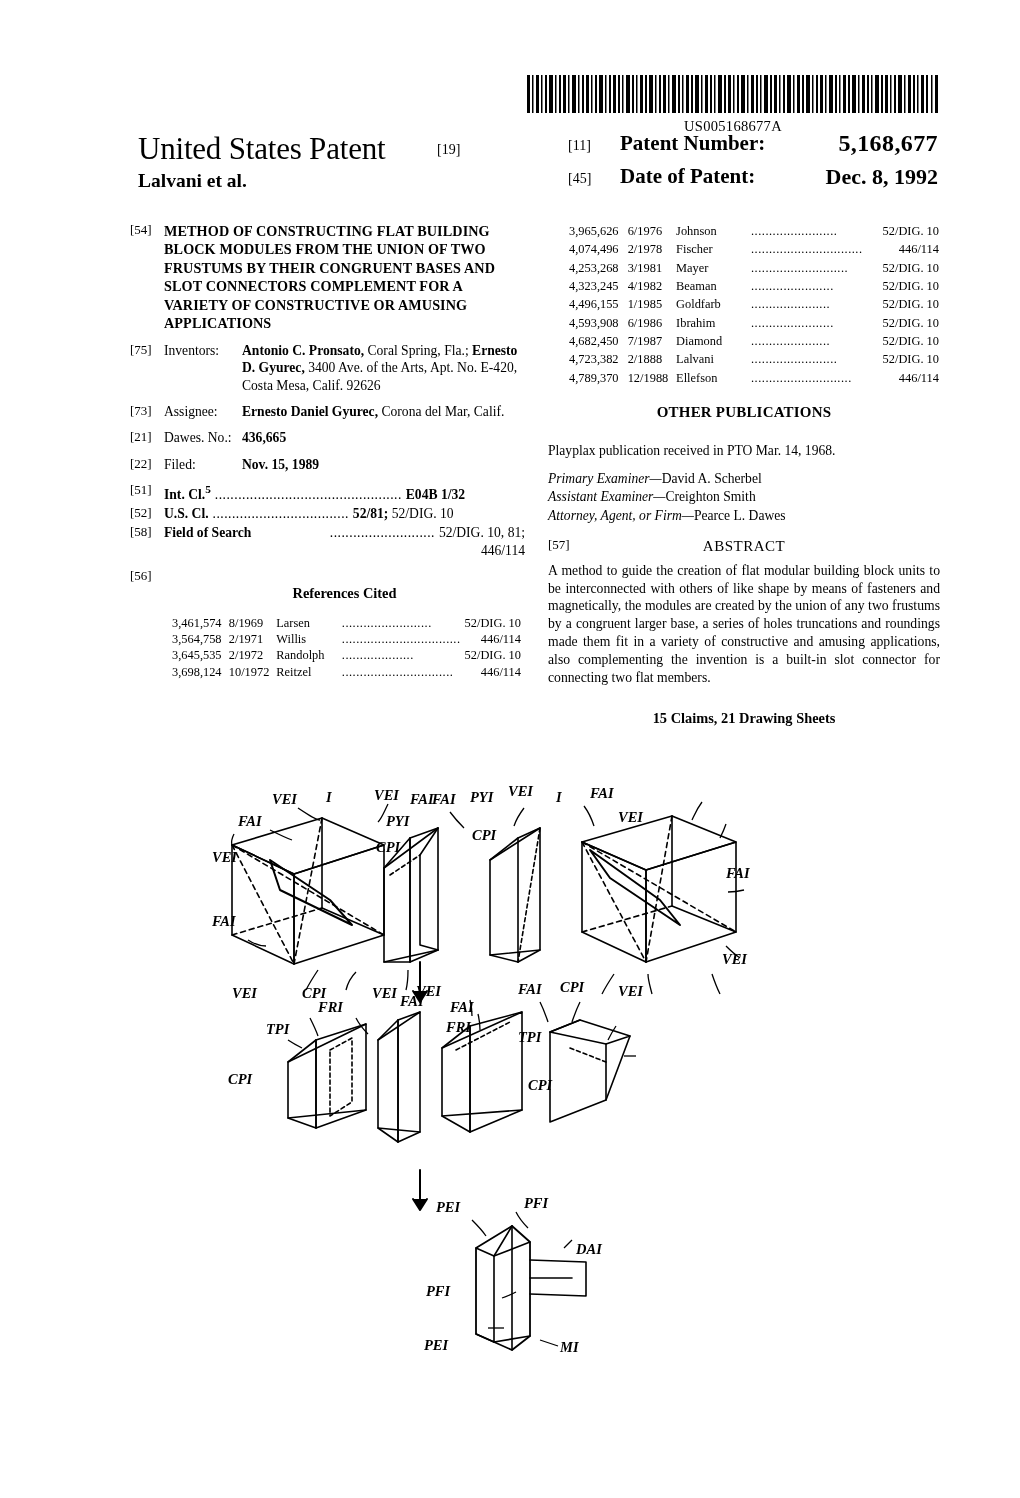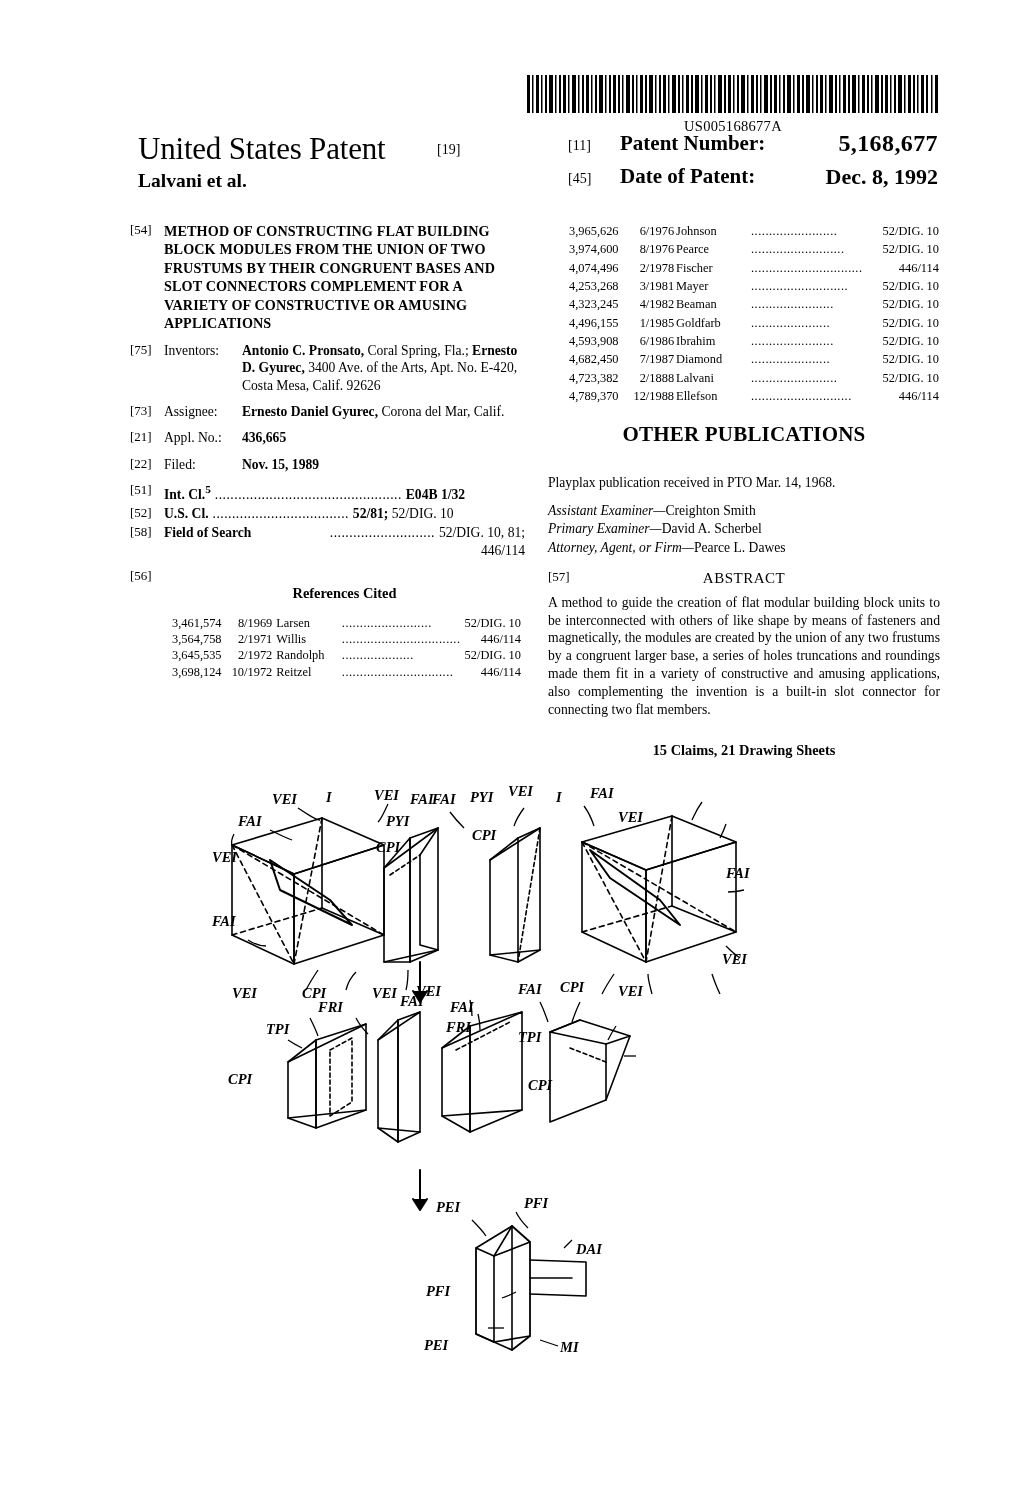--- a/index.html
+++ b/index.html
@@ -181,42 +181,42 @@
     letter-spacing: 0.2px;
   }
   table.refs {
     border-collapse: collapse;
     font-size: 12.4px;
     margin-left: 42px;
     line-height: 1.32;
   }
   table.refs td { padding: 0 4px 0 0; vertical-align: top; white-space: nowrap;}
   td.rnum { width: 62px; }
-  td.rdate { width: 52px; text-align: right; }
+  td.rdate { width: 52px; }
   td.rname { width: 100px; }
   td.rclass { text-align: right; }
 
   table.refs-right {
     border-collapse: collapse;
     font-size: 12.4px;
     line-height: 1.315;
     margin-left: 20px;
   }
   table.refs-right td { vertical-align: top; white-space: nowrap;}
   table.refs-right td.rnum { width: 66px; }
   table.refs-right td.rdate { width: 54px; }
   table.refs-right td.rname { width: 108px; }
   table.refs-right td.rclass { text-align: right; width: 98px;}
 
   .other-pub-head {
     text-align: center;
     font-weight: bold;
-    font-size: 21px;
+    font-size: 15px;
     margin-top: 16px;
-    margin-bottom: 26px;
+    margin-bottom: 20px;
     letter-spacing: 0.2px;
   }
   .other-pub-body { font-size: 13.6px; margin-bottom: 11px;}
   .exam-line { font-size: 13.6px; line-height: 1.33; }
   .exam-line i { font-style: italic; }
 
   .abstract-head-row {
     display: flex;
     margin-top: 12px;
     margin-bottom: 6px;
@@ -381,21 +381,21 @@
     </div>
 
     <div class="field">
       <div class="tag">[73]</div>
       <div class="fname">Assignee:</div>
       <div class="fbody"><span class="bold">Ernesto Daniel Gyurec,</span><span> Corona del Mar, Calif.</span></div>
     </div>
 
     <div class="field">
       <div class="tag">[21]</div>
-      <div class="fname">Appl. No.:</div>
+      <div class="fname">Dawes. No.:</div>
       <div class="fbody bold">436,665</div>
     </div>
 
     <div class="field">
       <div class="tag">[22]</div>
       <div class="fname">Filed:</div>
       <div class="fbody bold">Nov. 15, 1989</div>
     </div>
 
     <div class="field" style="margin-bottom:2px">
@@ -457,27 +457,20 @@
     <table class="refs-right">
       <tbody>
           <tr>
         <td class="rnum">3,965,626</td>
         <td class="rdate">6/1976</td>
         <td class="rname">Johnson</td>
         <td class="dots"> ........................ </td>
         <td class="rclass">52/DIG. 10</td>
       </tr>
       <tr>
-        <td class="rnum">3,974,600</td>
-        <td class="rdate">8/1976</td>
-        <td class="rname">Pearce</td>
-        <td class="dots"> .......................... </td>
-        <td class="rclass">52/DIG. 10</td>
-      </tr>
-      <tr>
         <td class="rnum">4,074,496</td>
         <td class="rdate">2/1978</td>
         <td class="rname">Fischer</td>
         <td class="dots"> ............................... </td>
         <td class="rclass">446/114</td>
       </tr>
       <tr>
         <td class="rnum">4,253,268</td>
         <td class="rdate">3/1981</td>
         <td class="rname">Mayer</td>
@@ -525,22 +518,22 @@
         <td class="rname">Ellefson</td>
         <td class="dots"> ............................ </td>
         <td class="rclass">446/114</td>
       </tr>
     </tbody>
       </table>
 
     <div class="other-pub-head">OTHER PUBLICATIONS</div>
     <div class="other-pub-body">Playplax publication received in PTO Mar. 14, 1968.</div>
 
+    <div class="exam-line"><i>Primary Examiner—</i><span>David A. Scherbel</span></div>
     <div class="exam-line"><i>Assistant Examiner—</i><span>Creighton Smith</span></div>
-    <div class="exam-line"><i>Primary Examiner—</i><span>David A. Scherbel</span></div>
     <div class="exam-line"><i>Attorney, Agent, or Firm—</i><span>Pearce L. Dawes</span></div>
 
     <div class="abstract-head-row">
       <div class="tag">[57]</div>
       <div class="abstract-head">ABSTRACT</div>
     </div>
     <div class="abstract-body">A method to guide the creation of flat modular building block units to be interconnected with others of like shape by means of fasteners and magnetically, the modules are created by the union of any two frustums by a congruent larger base, a series of holes truncations and roundings made them fit in a variety of constructive and amusing applications, also complementing the invention is a built-in slot connector for connecting two flat members.</div>
 
     <div class="claims-line">15 Claims, 21 Drawing Sheets</div>
   </div>

